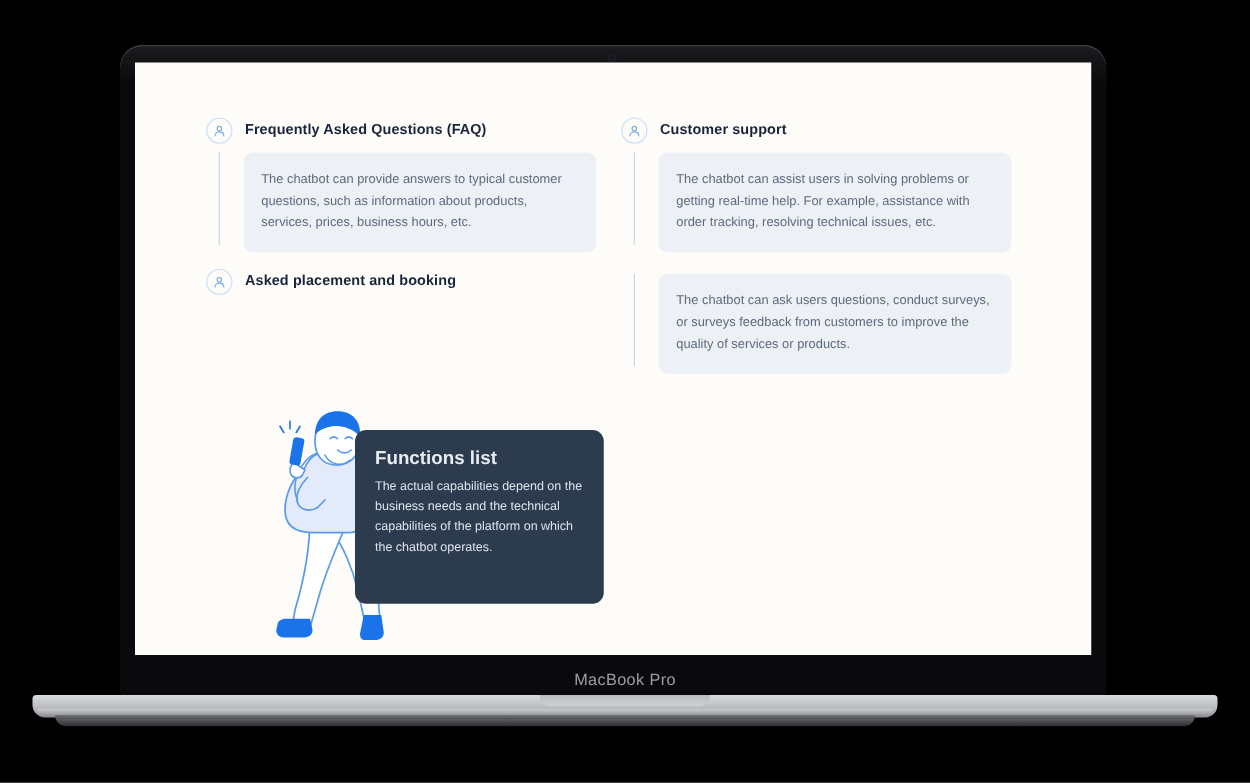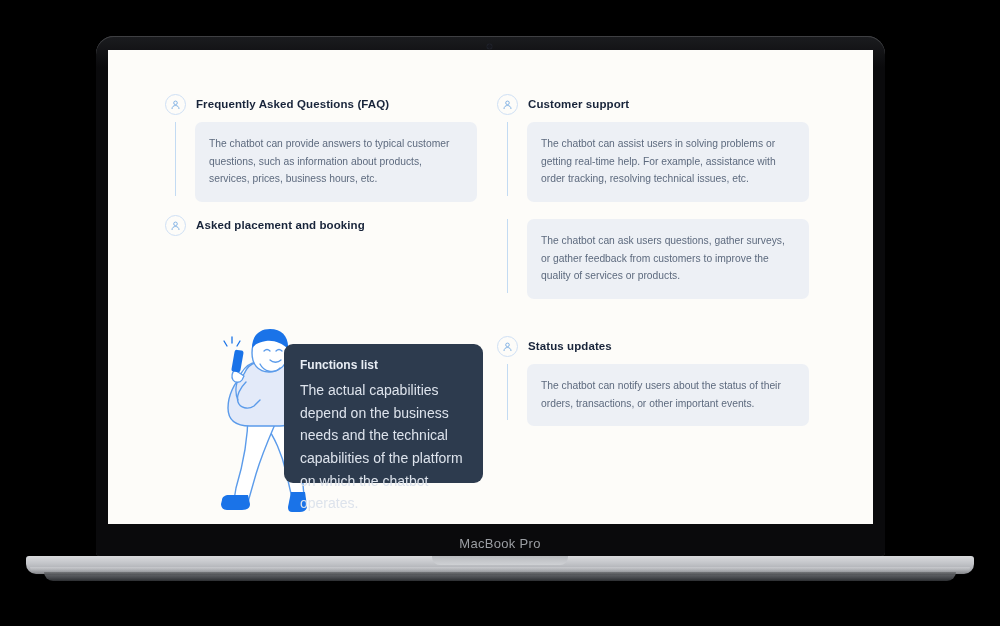--- a/index.html
+++ b/index.html
@@ -134,27 +134,27 @@
     position: absolute;
     left: 176px; top: 294px;
     width: 199px; height: 139px;
     background: #2d3b4e;
     border-radius: 9px;
     padding: 14px 16px 12px 16px;
     color: #e3e8ef;
     z-index: 4;
   }
   .dark-card .dc-label {
-    font-size: 12px;
+    font-size: 15px;
     font-weight: bold;
     color: #e8edf4;
     margin-bottom: 7px;
   }
   .dark-card .dc-text {
-    font-size: 14px;
+    font-size: 10px;
     line-height: 1.62;
     color: #dde3ec;
   }
 
   .illustration { position: absolute; left: 100px; top: 272px; width: 120px; height: 200px; z-index: 3; }
   .illustration svg { display: block; }
 </style>
 </head>
 <body>
 
@@ -209,39 +209,24 @@
                 <path d="M2.9 14c0-2.9 2.3-4.5 5.1-4.5s5.1 1.6 5.1 4.5" stroke-linecap="round"></path>
               </svg>
             </span>
             <span class="f-title">Asked placement and booking</span>
           </div>
         </div>
 
         <div class="feature col-right row-2">
           <div class="f-body-wrap">
             <span class="f-rule"></span>
-            <div class="f-card">The chatbot can ask users questions, gather surveys, or gather feedback from customers to improve the quality of services or products.</div>
-          </div>
-        </div>
-
-        <div class="feature col-right row-3">
-          <div class="f-head">
-            <span class="user-icon">
-              <svg width="11" height="11" viewBox="0 0 16 16" fill="none" stroke="#7fb0e3" stroke-width="1.4">
-                <circle cx="8" cy="5.6" r="2.6"></circle>
-                <path d="M2.9 14c0-2.9 2.3-4.5 5.1-4.5s5.1 1.6 5.1 4.5" stroke-linecap="round"></path>
-              </svg>
-            </span>
-            <span class="f-title">Status updates</span>
-          </div>
-          <div class="f-body-wrap">
-            <span class="f-rule"></span>
-            <div class="f-card">The chatbot can notify users about the status of their orders, transactions, or other important events.</div>
-          </div>
-        </div>
+            <div class="f-card">The chatbot can ask users questions, conduct surveys, or surveys feedback from customers to improve the quality of services or products.</div>
+          </div>
+        </div>
+
 
         <div class="illustration">
           <svg width="120" height="200" viewBox="0 0 120 200" fill="none">
 
             <path d="M74 96 C84 112 92 134 94 152 L96 174 L84 176 L78 150 C74 132 66 114 58 104 Z" fill="#ffffff" stroke="#5b9bea" stroke-width="1.4" stroke-linejoin="round"></path>
 
             <path d="M83 170 L97 170 L99 184 C99 188 96 190 92 190 L84 190 C81 190 80 188 80 185 Z" fill="#1a73e8"></path>
 
             <path d="M40 92 C40 118 34 146 28 166 L26 178 L40 180 L48 152 C54 132 62 114 68 100 Z" fill="#ffffff" stroke="#5b9bea" stroke-width="1.4" stroke-linejoin="round"></path>
 

